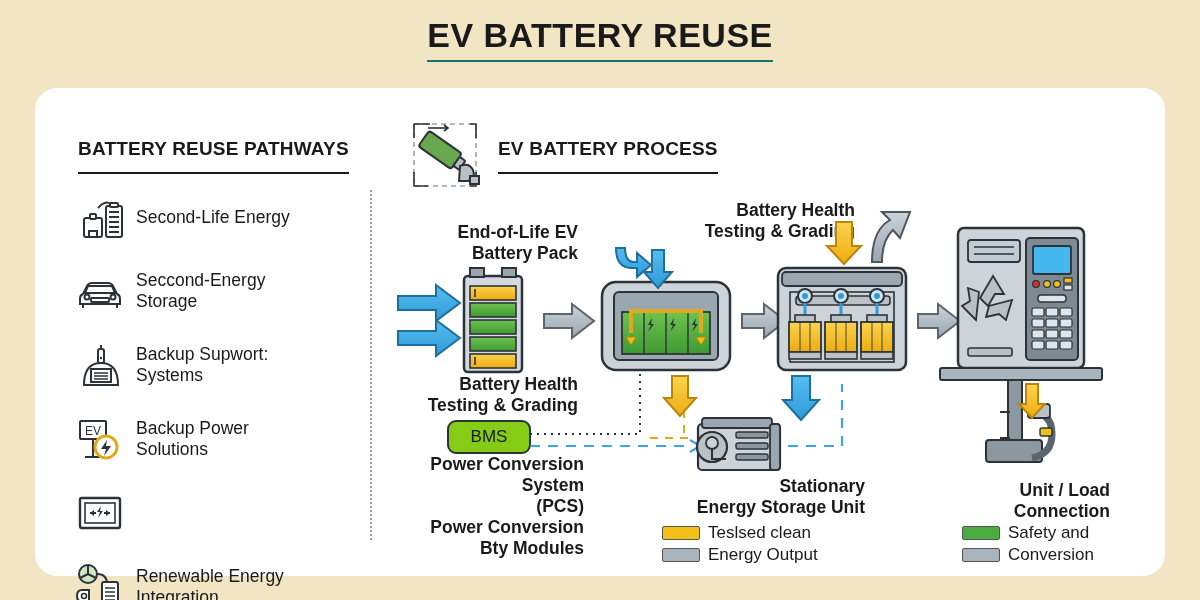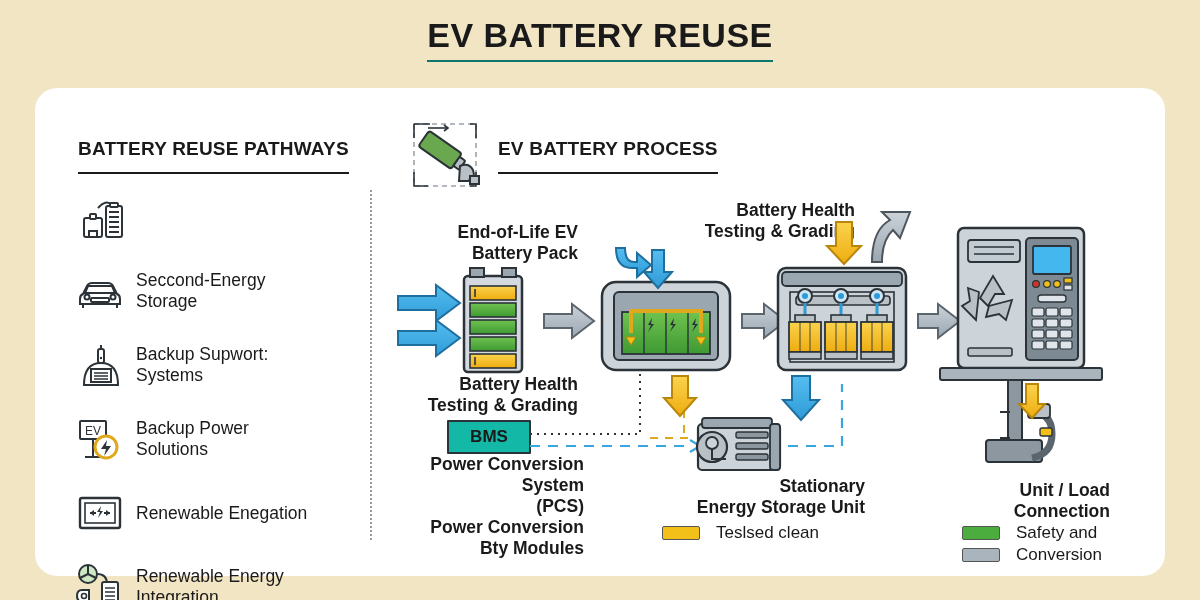--- a/index.html
+++ b/index.html
@@ -30,25 +30,25 @@
   .ph-right{left:498px;top:138px;}
   .plist{position:absolute;left:70px;top:180px;width:300px;}
   .prow{display:flex;align-items:center;height:74px;}
   .picon{width:56px;min-width:56px;height:56px;display:flex;align-items:center;justify-content:flex-end;}
   .plabel{font-size:17.5px;line-height:21px;margin-left:10px;}
   
   .flabel{position:absolute;font-size:17.5px;line-height:21px;text-align:right;font-weight:bold;}
   .node{position:absolute;}
   .bms{
     position:absolute;left:447px;top:420px;width:80px;height:30px;
-    background:#14b8a6;border:2.5px solid #2b3338;border-radius:1px;
-    font-size:17px;font-weight:bold;display:flex;align-items:center;justify-content:center;
+    background:#84cc16;border:2.5px solid #2b3338;border-radius:9px;
+    font-size:17px;font-weight:normal;display:flex;align-items:center;justify-content:center;
   }
   .legend{position:absolute;font-size:17px;line-height:22px;}
-  .lrow{display:flex;align-items:center;gap:16px;height:22px;text-align:center;}
+  .lrow{display:flex;align-items:center;gap:8px;height:22px;text-align:center;}
   .swatch{width:36px;height:12px;border:1.8px solid #555;border-radius:2px;}
   .sw-y{background:#f2c018;}
   .sw-g{background:#4cad3f;}
   .sw-s{background:#aab4bd;}
 </style>
 </head>
 <body>
 
 <div class="title">
   <span>EV BATTERY REUSE</span>
@@ -70,20 +70,21 @@
         <rect x="30" y="14" width="16" height="31" rx="2" fill="#fff" stroke="#2b3338" stroke-width="2"></rect>
         <rect x="34" y="11" width="8" height="4" rx="1" fill="#fff" stroke="#2b3338" stroke-width="2"></rect>
         <g stroke="#2b3338" stroke-width="2">
             <path d="M33 20h10M33 25h10M33 30h10M33 35h10M33 40h10"></path>
           </g>
         <rect x="8" y="26" width="18" height="19" rx="2" fill="#fff" stroke="#2b3338" stroke-width="2"></rect>
         <rect x="14" y="22" width="6" height="5" rx="1" fill="#fff" stroke="#2b3338" stroke-width="2"></rect>
         <path d="M13 45v-6h8v6" fill="none" stroke="#2b3338" stroke-width="2"></path>
       </svg>
     </div>
+    <div class="plabel">Second-Life Energy</div>
   </div>
 
   <div class="prow">
     <div class="picon">
       <svg width="52" height="40" viewBox="0 0 52 40">
         <path d="M6 28 q0 -4 3 -5 l4 -8 q1.5 -3 5 -3 h16 q3.5 0 5 3 l4 8 q3 1 3 5 v5 h-40z" fill="#fff" stroke="#2b3338" stroke-width="2"></path>
         <path d="M14 15 h24 l3 7 h-30z" fill="#fff" stroke="#2b3338" stroke-width="2"></path>
         <circle cx="13" cy="26" r="2.5" fill="#fff" stroke="#2b3338" stroke-width="2"></circle>
         <circle cx="39" cy="26" r="2.5" fill="#fff" stroke="#2b3338" stroke-width="2"></circle>
         <rect x="17" y="27" width="18" height="4" rx="1" fill="#fff" stroke="#2b3338" stroke-width="2"></rect>
@@ -128,21 +129,20 @@
   <div class="prow">
     <div class="picon">
       <svg width="52" height="42" viewBox="0 0 52 42">
         <rect x="6" y="6" width="40" height="30" rx="2" fill="#fff" stroke="#2b3338" stroke-width="2.4"></rect>
         <rect x="11" y="11" width="30" height="20" fill="#fff" stroke="#2b3338" stroke-width="1.6"></rect>
         <path d="M16 21h6M30 21h6" stroke="#2b3338" stroke-width="2"></path>
         <path d="M16 21l4-3v6zM36 21l-4-3v6z" fill="#2b3338"></path>
         <path d="M27 14l-4 6h3l-2 6 5-7h-3z" fill="#2b3338"></path>
       </svg>
     </div>
-    <div class="plabel">Renewable Enegation</div>
   </div>
 
   <div class="prow">
     <div class="picon">
       <svg width="54" height="50" viewBox="0 0 54 50">
         <circle cx="16" cy="12" r="9" fill="#cfe8c4" stroke="#2b3338" stroke-width="2"></circle>
         <path d="M16 12 l0 -9M16 12 l8 4M16 12 l-8 4" stroke="#2b3338" stroke-width="2" fill="none"></path>
         <path d="M25 12 q10 0 10 10" fill="none" stroke="#2b3338" stroke-width="2"></path>
         <rect x="30" y="20" width="16" height="24" rx="2" fill="#fff" stroke="#2b3338" stroke-width="2"></rect>
         <g stroke="#2b3338" stroke-width="1.6">
@@ -400,20 +400,24 @@
     </g>
     <rect x="770" y="424" width="10" height="46" rx="3" fill="#9aa6b0" stroke="#2b3338" stroke-width="1.8"></rect>
   </g>
 </svg>
 
 <div class="legend" style="left:662px;top:522px;">
   <div class="lrow">
     <span class="swatch sw-y"></span>
     <span>Teslsed clean</span>
   </div>
+  <div class="lrow">
+    <span class="swatch sw-s"></span>
+    <span>Energy Output</span>
+  </div>
 </div>
 
 <div class="legend" style="left:962px;top:522px;">
   <div class="lrow">
     <span class="swatch sw-g"></span>
     <span>Safety and</span>
   </div>
   <div class="lrow">
     <span class="swatch sw-s"></span>
     <span>Conversion</span>

